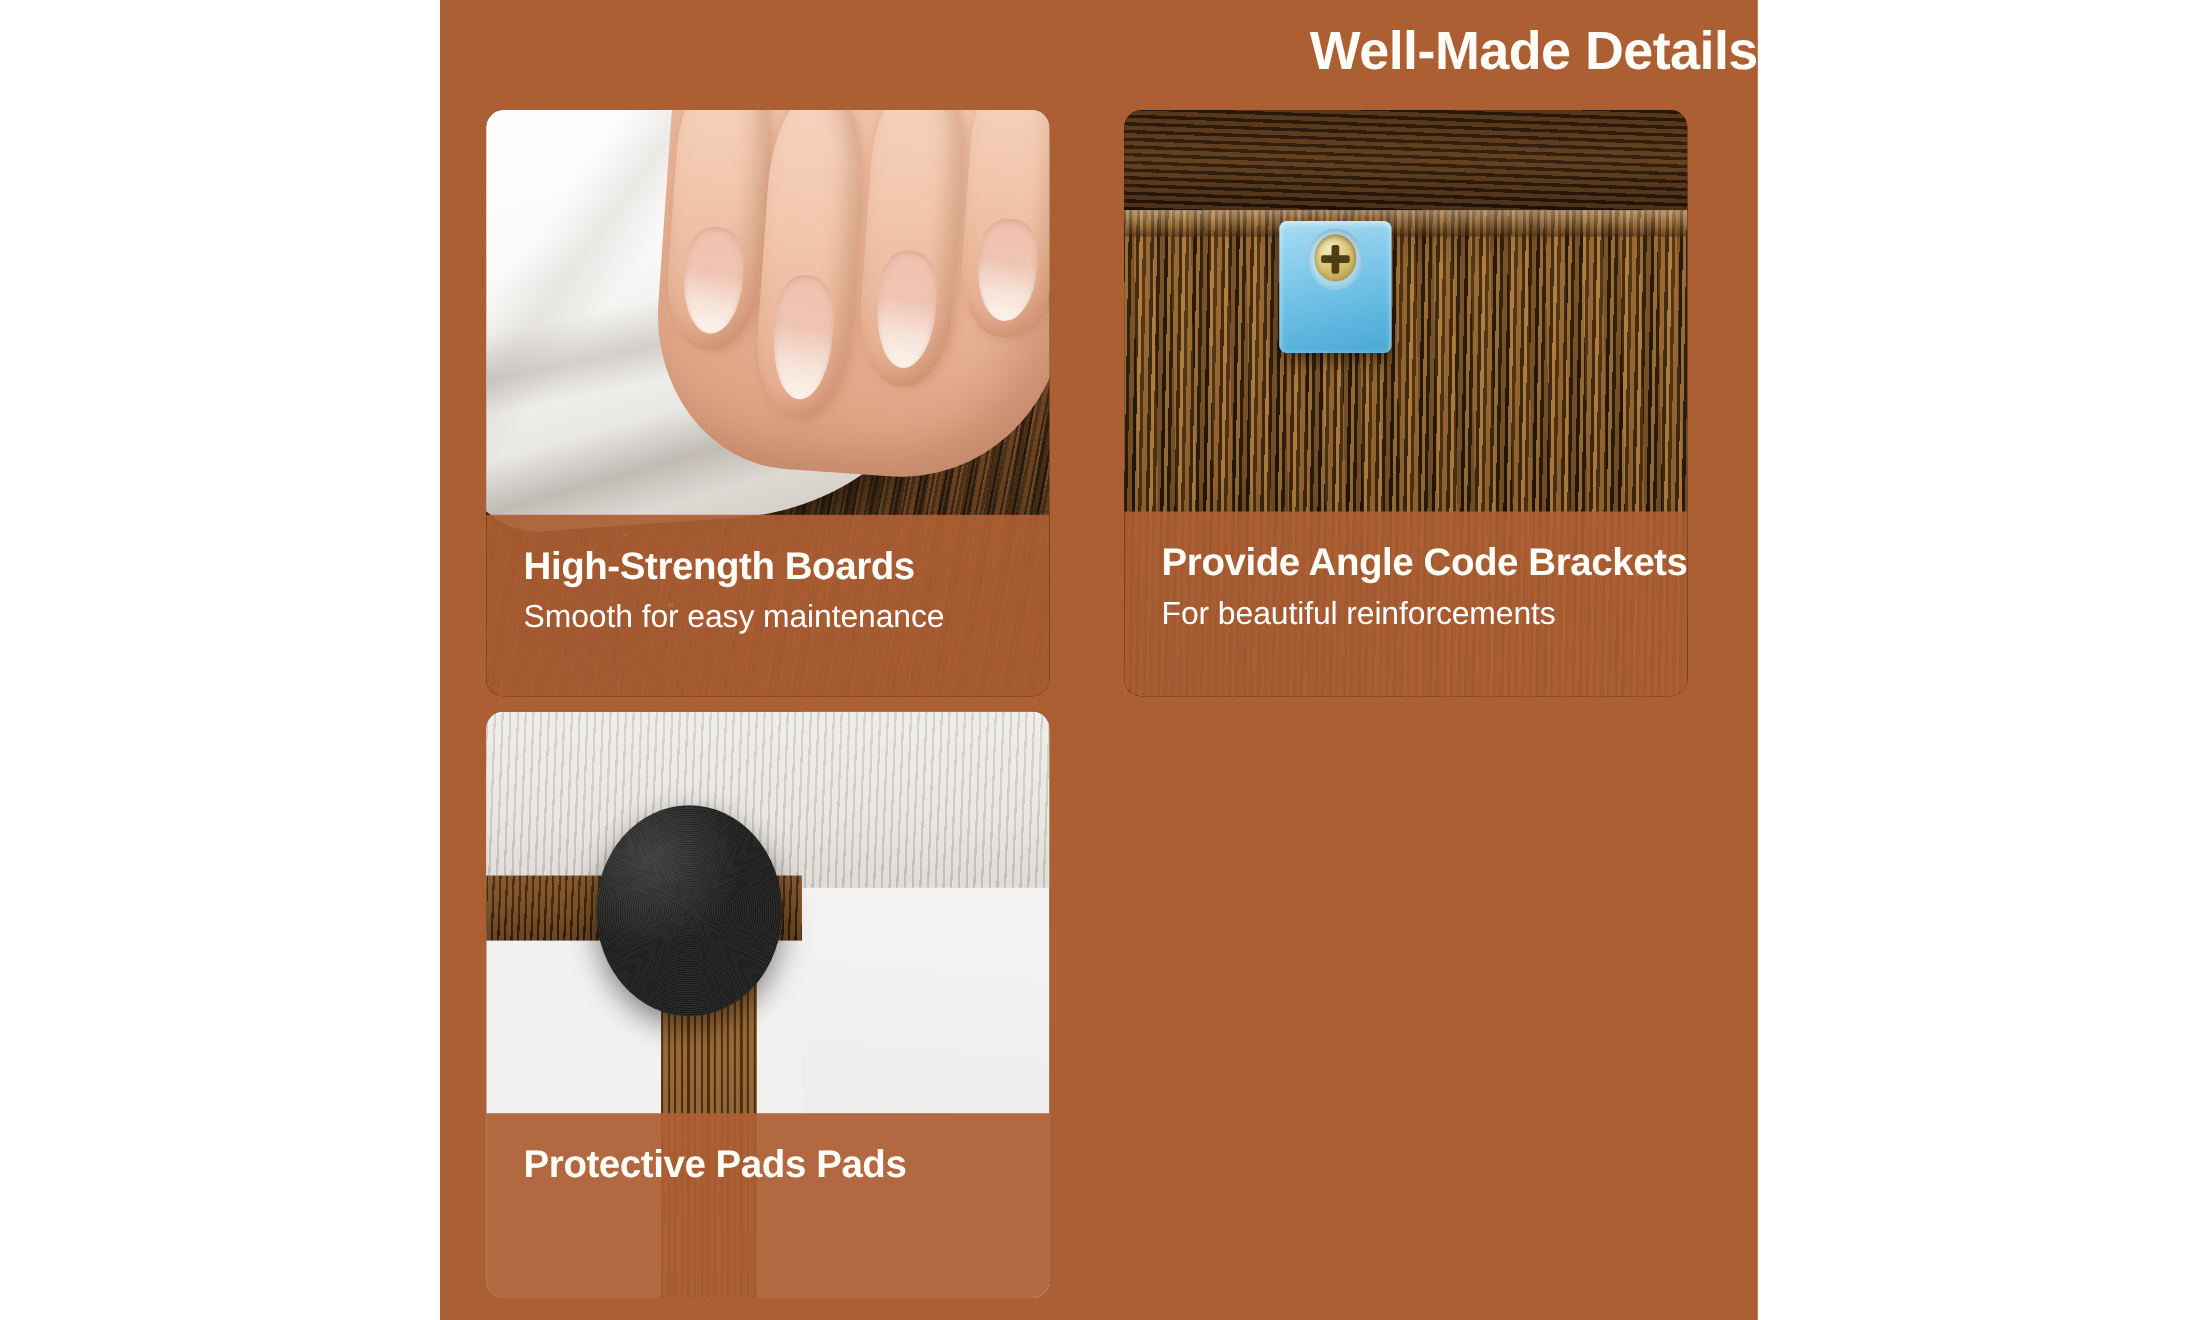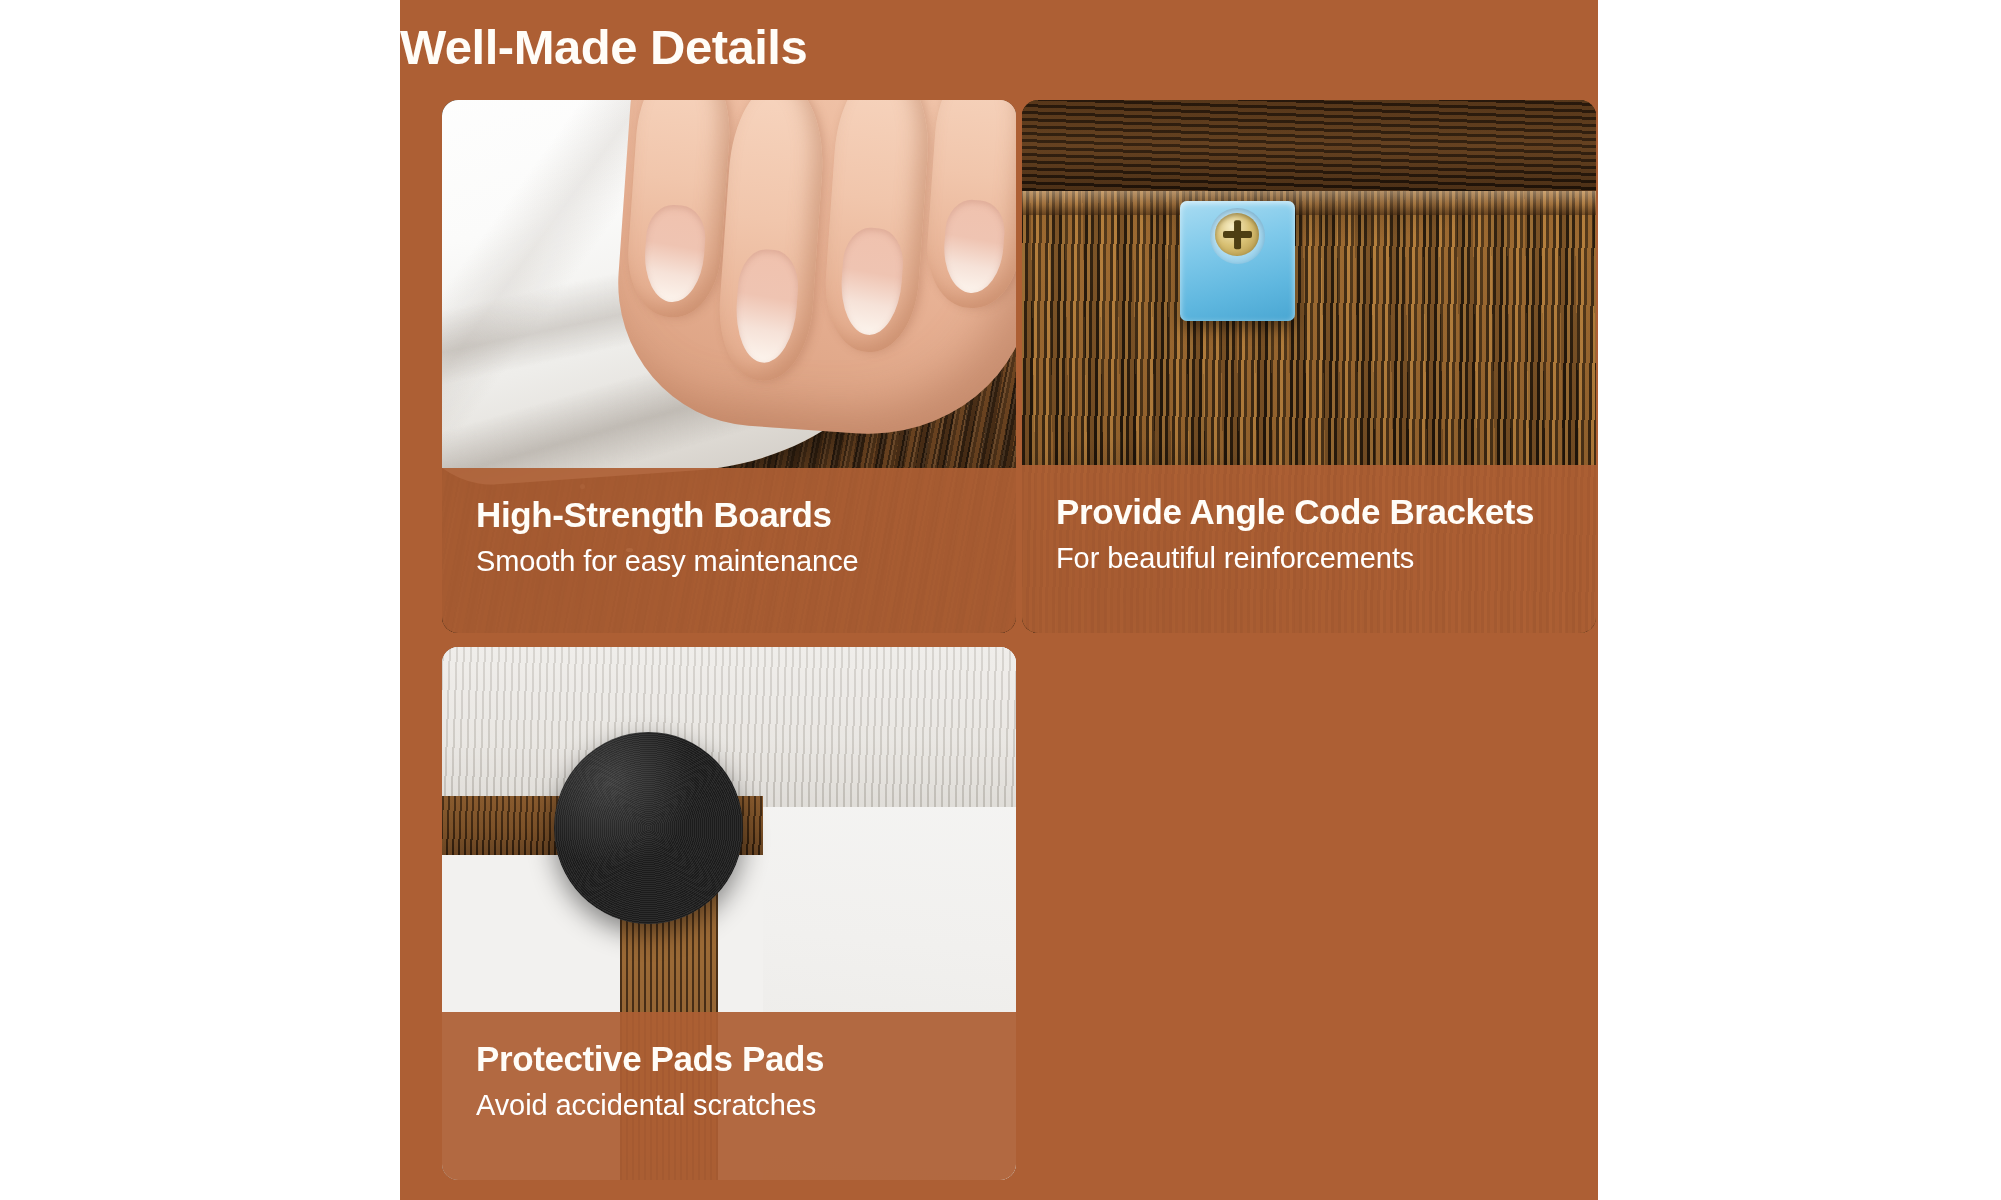--- a/index.html
+++ b/index.html
@@ -29,21 +29,21 @@
     background: #ad5f34;
     overflow: hidden;
   }
 
   
   .headline {
     position: absolute;
     left: 0;
     top: 18px;
     width: 100%;
-    text-align: left;
+    text-align: right;
     color: #fffdf8;
     font-size: 49px;
     font-weight: 700;
     letter-spacing: -0.5px;
     line-height: 58px;
     font-family: "Liberation Sans", sans-serif;
   }
 
   
   .grid {
@@ -54,21 +54,21 @@
     height: 1120px;
     display: grid;
     grid-template-columns: 566px 566px;
     grid-template-rows: 533px 533px;
     column-gap: -18px;
     gap: 14px;
   }
 
   .card {
     position: relative;
-    width: 574px;
+    width: 512px;
     height: 533px;
     border-radius: 16px;
     overflow: hidden;
     background: #3a2417;
     padding-left: 48px;
   }
 
   .photo {
     position: absolute;
     inset: 0;
@@ -413,19 +413,18 @@
             <div class="wall"></div>
             <div class="floor-top"></div>
             <div class="tabletop"></div>
             <div class="leg"></div>
             <div class="leg-front"></div>
             <div class="pad"></div>
           </div>
         </div>
         <div class="caption">
           <div class="cap-title">Protective Pads Pads</div>
-          <div class="cap-sub">Avoid accidental scratches</div>
         </div>
       </div>
 
     </div>
   </div>
 </div>
 
 </body></html>

